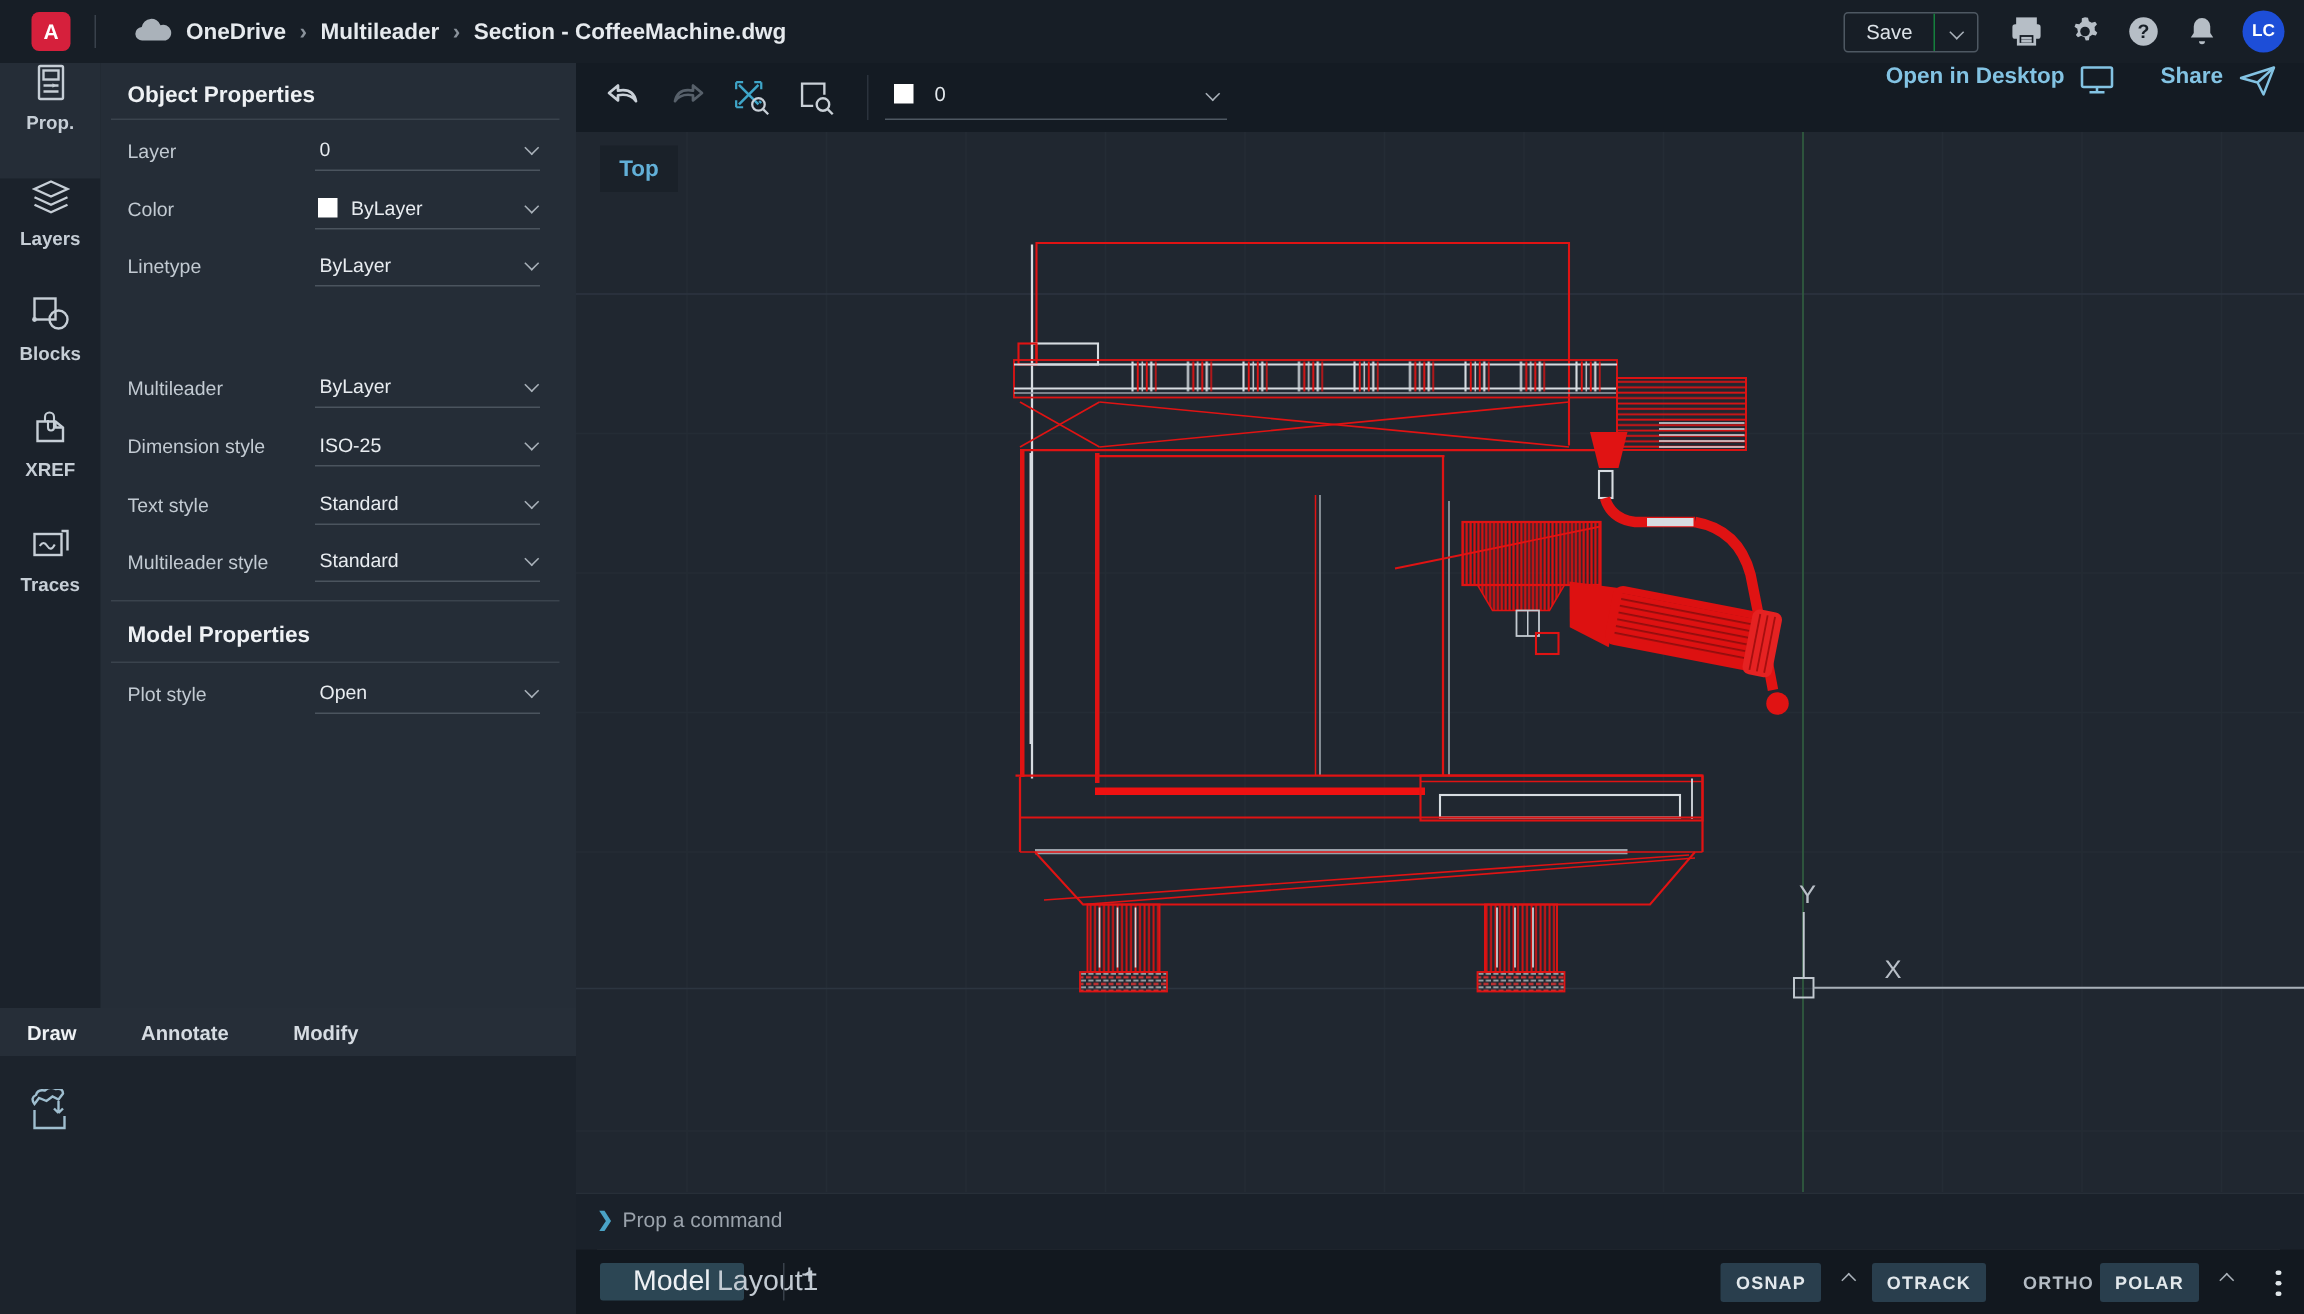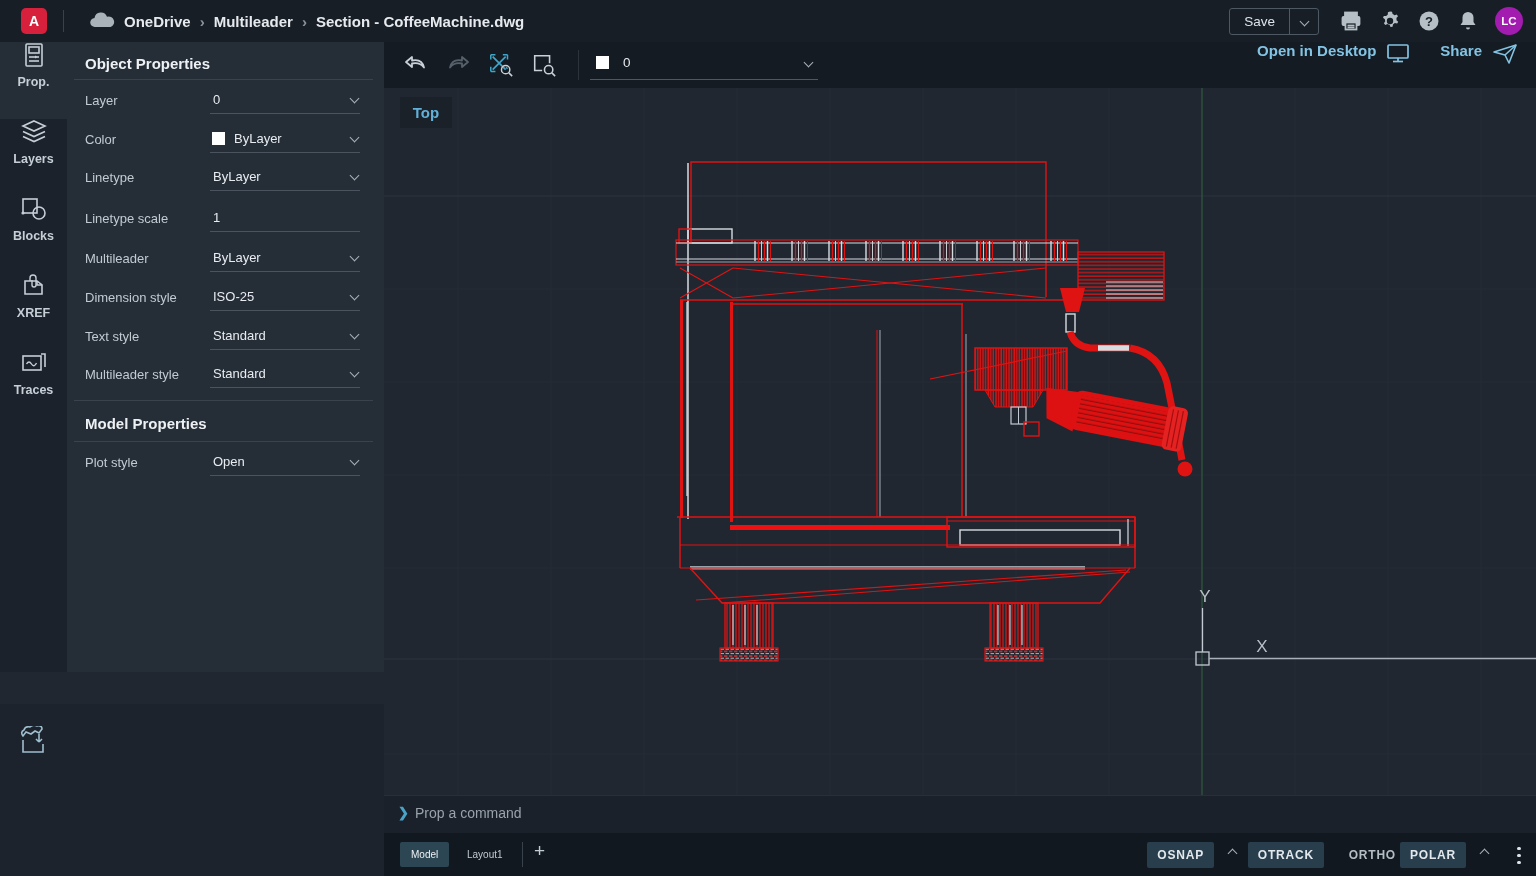--- a/index.html
+++ b/index.html
@@ -11,21 +11,21 @@
   .logo { position:absolute; left:21px; top:8px; width:26px; height:26px; background:#d6203c; border-radius:5px; color:#fff; font-weight:bold; font-size:14px; text-align:center; line-height:26px; }
   .tb-sep { position:absolute; left:63px; top:10px; width:1px; height:22px; background:#39414b; }
   .crumbs { position:absolute; left:88px; top:0; height:42px; display:flex; align-items:center; gap:9px; }
   .crumb { color:#e6eaee; font-size:15px; font-weight:bold; cursor:default; }
   .crumb-sep { color:#8a929b; font-size:15px; font-weight:bold; }
   .tb-right { position:absolute; right:0; top:0; height:42px; display:flex; align-items:center; }
   .savebtn { display:flex; height:27px; border:1px solid #4e5862; border-radius:3px; overflow:hidden; margin-right:20px; }
   .savebtn .main { padding:0 14px; color:#dde3e8; font-size:13.5px; line-height:25px; border-right:1px solid #15803d; }
   .savebtn .arrow { width:28px; display:flex; align-items:center; justify-content:center; }
   .tb-icon { width:24px; height:24px; margin-right:15px; display:flex; align-items:center; justify-content:center; }
-  .avatar { width:28px; height:28px; border-radius:50%; background:#a21caf; color:#fff; font-size:11.5px; font-weight:bold; text-align:center; line-height:28px; margin-right:13px; }
+  .avatar { width:28px; height:28px; border-radius:50%; background:#1d4ed8; color:#fff; font-size:11.5px; font-weight:bold; text-align:center; line-height:28px; margin-right:13px; }
 
   .chev-down { display:inline-block; width:7px; height:7px; border-right:1.7px solid #a9b1b9; border-bottom:1.7px solid #a9b1b9; transform:rotate(45deg); }
   .chev-up { display:inline-block; width:7px; height:7px; border-right:1.7px solid #a9b1b9; border-bottom:1.7px solid #a9b1b9; transform:rotate(-135deg); }
 
   
   #rail { position:absolute; left:0; top:42px; width:67px; height:630px; background:#1b222b; z-index:20; }
   .rail-item { position:absolute; left:0; width:67px; height:77px; display:flex; flex-direction:column; align-items:center; justify-content:flex-start; gap:7px; cursor:pointer; }
   .rail-item.active { background:#252d37; }
   .rail-item span.lbl { color:#c6ced6; font-size:12.5px; font-weight:bold; }
 
@@ -65,21 +65,21 @@
   .vp-badge { position:absolute; left:16px; top:9px; width:52px; height:31px; background:#1a2129; color:#62b0d8; font-size:15px; font-weight:bold; text-align:center; line-height:31px; cursor:pointer; }
 
   
   #cmdbar { position:absolute; left:384px; top:795px; width:1152px; height:38px; background:#1a212a; border-top:1px solid #272f38; z-index:15; }
   .prompt { position:absolute; left:14px; top:9px; color:#4aa3c6; font-size:13px; font-weight:bold; }
   .cmdtext { position:absolute; left:31px; top:9px; color:#9aa2ab; font-size:14px; }
   .cmdline { position:absolute; left:14px; top:37px; width:1122px; height:1px; background:#39414b; }
 
   
   #tabbar { position:absolute; left:384px; top:833px; width:1152px; height:43px; background:#12181f; z-index:15; }
-  .mtab { position:absolute; top:9px; height:25px; padding:0 11px; font-size:10px; line-height:25px; border-radius:2px; cursor:pointer; }
+  .mtab { position:absolute; top:9px; height:25px; padding:0 22px; font-size:19px; line-height:25px; border-radius:2px; cursor:pointer; }
   .mtab.active { background:#2c4654; color:#eef1f4; }
   .mtab.idle { color:#c2cad2; }
   .ltab-sep { position:absolute; left:138px; top:9px; width:1px; height:25px; background:#39414b; }
   .plus { position:absolute; left:150px; top:7px; color:#c2cad2; font-size:19px; cursor:pointer; }
   .sbtn { position:absolute; top:9px; height:26px; padding:0 10px; font-size:12px; font-weight:bold; letter-spacing:0.8px; line-height:26px; border-radius:2px; color:#e2e8ec; cursor:pointer; }
   .sbtn.on { background:#293e4d; }
   .sbtn.off { color:#b4bcc4; }
   .schev { position:absolute; top:17px; cursor:pointer; }
   .kebab { position:absolute; right:14px; top:10px; width:6px; cursor:pointer; color:#e2e8ec; font-size:15px; line-height:8px; }
   .kebab div { width:3.5px; height:3.5px; border-radius:50%; background:#dfe5e9; margin:3.5px auto; }
@@ -204,26 +204,20 @@
           <span class="chev-down"></span>
         </div>
     </div>
     <div class="prow" style="top:122px">
       <span class="plabel">Linetype</span>
       <div class="pctrl">
           <span class="pval">ByLayer</span>
           <span class="chev-down"></span>
         </div>
     </div>
-    <div class="prow" style="top:163px">
-      <span class="plabel">Linetype scale</span>
-      <div class="pctrl">
-          <span class="pval">1</span>
-        </div>
-    </div>
     <div class="prow" style="top:203px">
       <span class="plabel">Multileader</span>
       <div class="pctrl">
           <span class="pval">ByLayer</span>
           <span class="chev-down"></span>
         </div>
     </div>
     <div class="prow" style="top:242px">
       <span class="plabel">Dimension style</span>
       <div class="pctrl">
@@ -252,20 +246,25 @@
 
     <div class="prow" style="top:407px">
       <span class="plabel">Plot style</span>
       <div class="pctrl">
           <span class="pval">Open</span>
           <span class="chev-down"></span>
         </div>
     </div>
   </div>
 
+  <div id="ribbon">
+    <span class="rtab">Draw</span>
+    <span class="rtab">Annotate</span>
+    <span class="rtab">Modify</span>
+  </div>
   <div id="toolarea">
     <svg style="position:absolute;left:19px;top:22px" width="32" height="30" viewBox="0 0 32 30" fill="none" stroke="#9fbecf" stroke-width="1.6">
         <path d="M4 14 v12 h20 v-8"></path>
         <path d="M4 10 q-3-4 1-6 q1-4 6-3 q3-3 7-1 q5-1 5 3 l-3 4 -4-2 -4 3 -5-2z" fill="#1c232c"></path>
         <path d="M20 8 v8 m0 0 l-3-3 m3 3 l3-3"></path>
       </svg>
   </div>
 
   <div id="ctoolbar">
     <svg class="ct-icon" style="left:18px" viewBox="0 0 26 26" fill="none" stroke="#c9d0d7" stroke-width="1.8">

